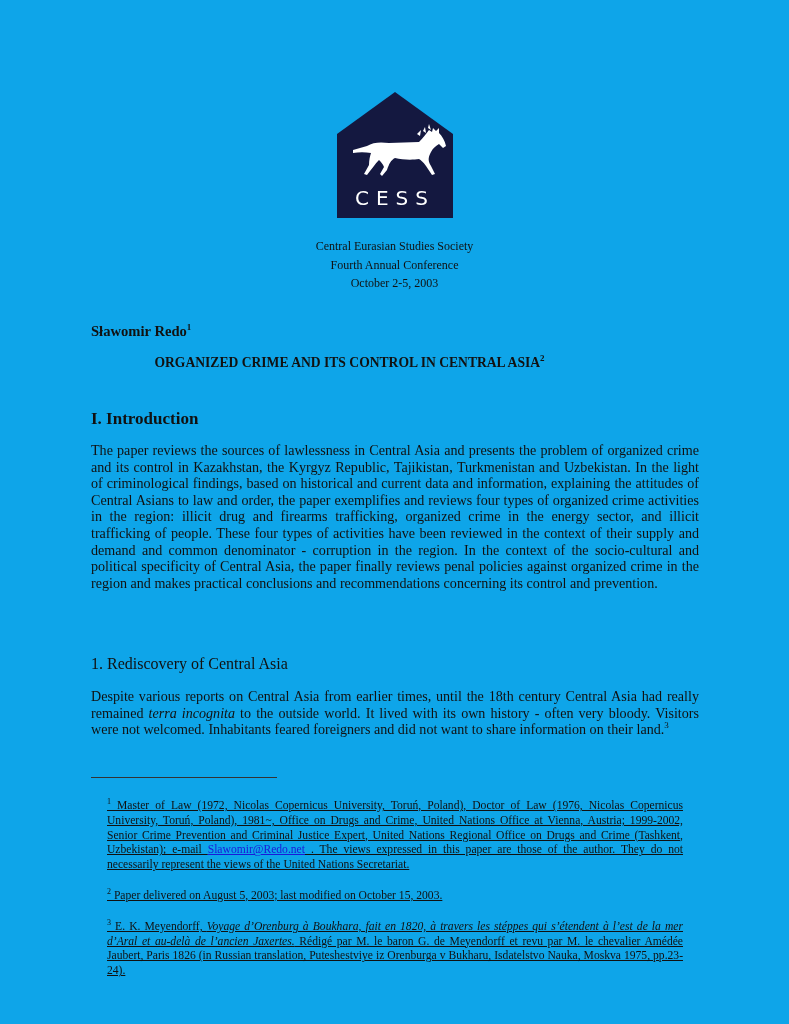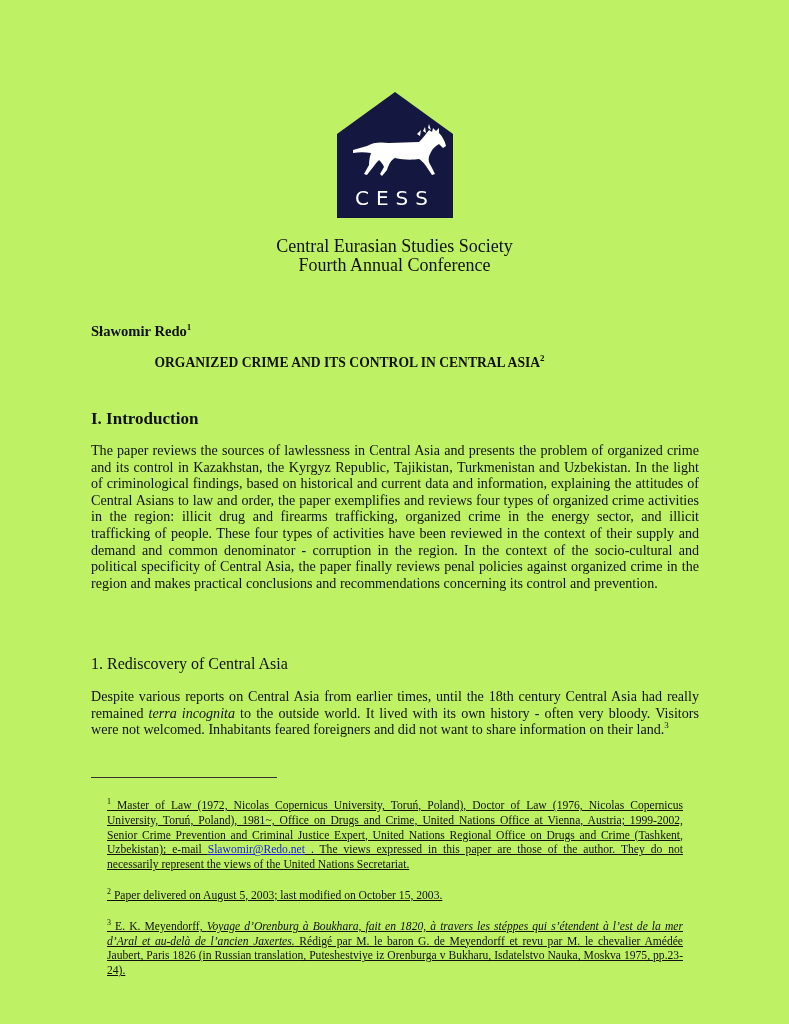--- a/index.html
+++ b/index.html
@@ -1,24 +1,24 @@
 <!DOCTYPE html>
 <html><head>
 <meta charset="utf-8">
 <style>
   html, body { margin: 0; padding: 0; background: #ffffff; }
   body { width: 789px; height: 1024px; position: relative; overflow: hidden;
          font-family: "Liberation Serif", "DejaVu Serif", serif; color: #111; }
-  .page { position: absolute; left: 0; top: 0; width: 789px; height: 1024px; background: #bef264; }
+  .page { position: absolute; left: 0; top: 0; width: 789px; height: 1024px; background: #0ea5e9; }
 
   .logo { position: absolute; left: 333px; top: 90px; width: 124px; height: 128px; }
   .logo svg { width: 100%; height: 100%; display: block; }
 
   .conf { position: absolute; left: 0; width: 789px; top: 237px; text-align: center;
-          font-size: 18px; line-height: 18.6px; }
+          font-size: 12px; line-height: 18.6px; }
   .conf div { white-space: nowrap; }
 
   .author { position: absolute; left: 91px; top: 323px; font-size: 14.6px; font-weight: bold; }
   sup { font-size: 9px; line-height: 0; vertical-align: super; }
 
   .title { position: absolute; left: 0; width: 649px; top: 355px; text-align: center;
            font-weight: bold; font-size: 13.6px; padding-left: 50px; box-sizing: border-box; }
 
   .h { position: absolute; left: 91px; font-weight: bold; font-size: 17px; }
   .sub { position: absolute; left: 91px; font-size: 16px; }
@@ -47,20 +47,21 @@
         <path d="M20 60 L34 56 C40 52 48 52 56 53 L86 52 C90 48 93 44 96 40 L99 42 L100 38 L103 41 L106 38 L106 43 C109 46 112 51 113 56 L110 58 L106 54 C103 56 100 58 98 62 C96 66 94 70 98 76 L102 84 L99 85 L93 76 C90 72 88 70 86 69 C80 70 70 70 62 68 C58 70 56 74 54 80 L49 86 L47 84 L51 77 C50 74 48 72 46 70 C42 74 38 80 34 85 L31 84 L36 75 C36 70 37 66 38 63 C32 62 26 62 20 63 Z"></path>
         <path d="M84 44 L88 40 L87 46 Z M90 41 L92 37 L93 43 Z M95 38 L96 34 L98 40 Z"></path>
       </g>
       <text x="62" y="115" text-anchor="middle" fill="#ffffff" font-family="'DejaVu Sans', sans-serif" font-size="20" letter-spacing="7">CESS</text>
     </svg>
   </div>
 
   <div class="conf">
     <div>Central Eurasian Studies Society</div>
     <div>Fourth Annual Conference</div>
+    <div>October 2-5, 2003</div>
   </div>
 
   <div class="author">
     <span>Sławomir Redo</span><sup>1</sup>
   </div>
 
   <div class="title">
     <span>ORGANIZED CRIME AND ITS CONTROL IN CENTRAL ASIA</span><sup>2</sup>
   </div>
 

